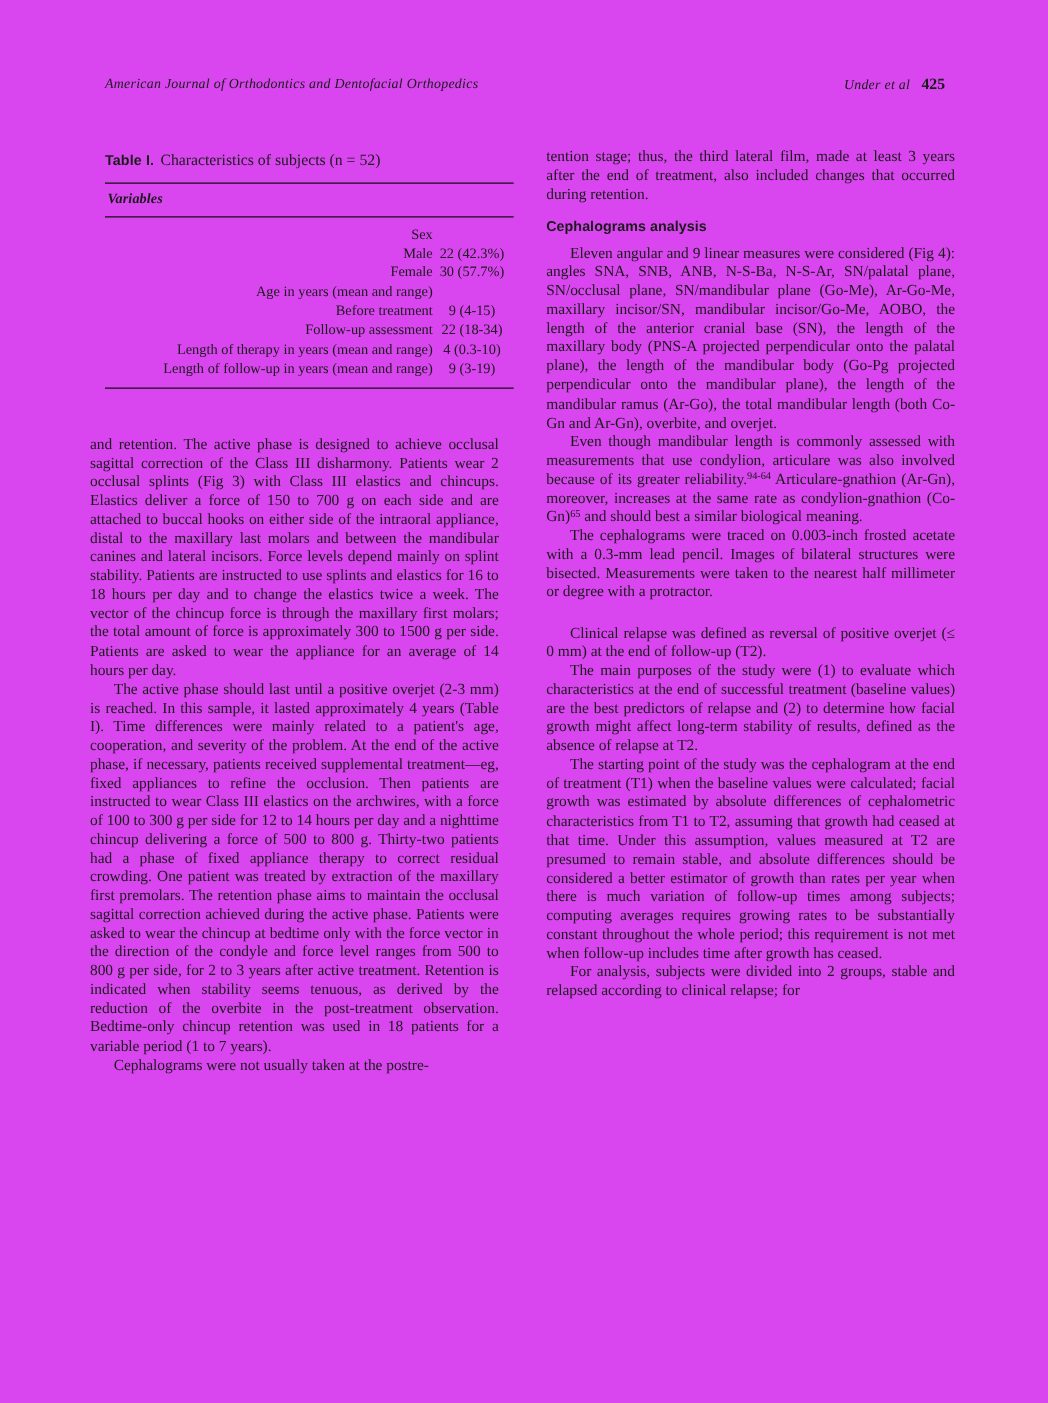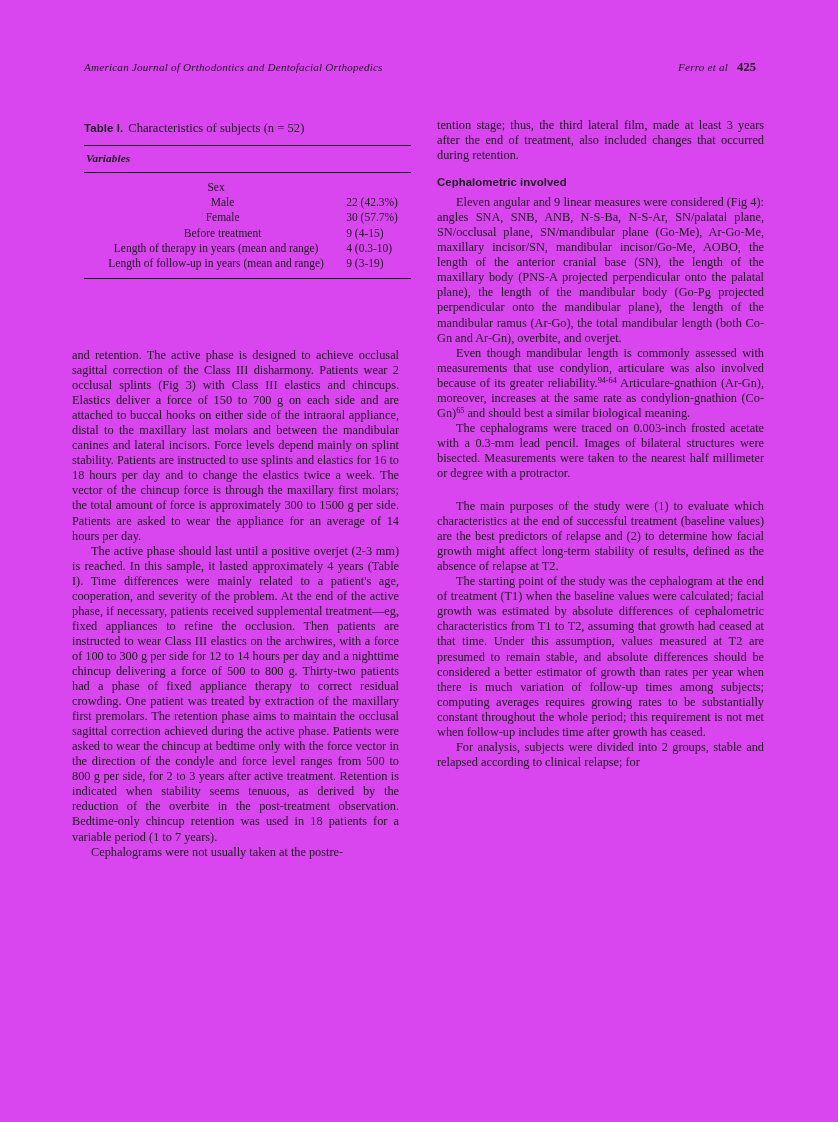--- a/index.html
+++ b/index.html
@@ -140,43 +140,43 @@
 
   td.varhead {
     font-style: italic;
     font-weight: bold;
     font-size: 11.3px;
     padding: 5px 0 6px 2px;
     letter-spacing: 0.01em;
   }
   td.lbl {
     padding: 0.4px 0 0.4px 2px;
-    text-align: center;
+    text-align: right;
     white-space: nowrap;
   }
   td.lbl.ind { padding-left: 15px; }
   td.val {
     padding: 0.4px 2px 0.4px 0;
-    text-align: left;
+    text-align: center;
     white-space: nowrap;
   }
   tr.firstrow td { padding-top: 7px; }
   tr.lastrow  td { padding-bottom: 7px; }
 </style>
 </head>
 <body>
 
 <div class="page">
 
   <div class="runhead">
     <div class="runhead-left">
       <span>American Journal of Orthodontics and Dentofacial Orthopedics</span>
     </div>
     <div class="runhead-right">
-      <span class="authors">Ferro et al</span><span class="pageno">425</span>
+      <span class="authors">Under et al</span><span class="pageno">425</span>
     </div>
   </div>
 
   <div class="table-wrap">
     <div class="table-caption">
       <span class="tnum">Table I.</span><span class="ttitle">Characteristics of subjects (n = 52)</span>
     </div>
     <table class="tbl">
       <tbody>
         <tr class="rule-top">
@@ -199,22 +199,30 @@
         </tr>
         <tr>
           <td class="lbl ind">Male</td>
           <td class="val">22 (42.3%)</td>
         </tr>
         <tr>
           <td class="lbl ind">Female</td>
           <td class="val">30 (57.7%)</td>
         </tr>
         <tr>
+          <td class="lbl">Age in years (mean and range)</td>
+          <td class="val"></td>
+        </tr>
+        <tr>
           <td class="lbl ind">Before treatment</td>
           <td class="val">9 (4-15)</td>
+        </tr>
+        <tr>
+          <td class="lbl ind">Follow-up assessment</td>
+          <td class="val">22 (18-34)</td>
         </tr>
         <tr>
           <td class="lbl">Length of therapy in years (mean and range)</td>
           <td class="val">4 (0.3-10)</td>
         </tr>
         <tr class="lastrow">
           <td class="lbl">Length of follow-up in years (mean and range)</td>
           <td class="val">9 (3-19)</td>
         </tr>
 
@@ -230,30 +238,31 @@
   <div class="col col-left" style="top:348px;">
     <p class="body noindent">and retention. The active phase is designed to achieve occlusal sagittal correction of the Class III disharmony. Patients wear 2 occlusal splints (Fig 3) with Class III elastics and chincups. Elastics deliver a force of 150 to 700 g on each side and are attached to buccal hooks on either side of the intraoral appliance, distal to the maxillary last molars and between the mandibular canines and lateral incisors. Force levels depend mainly on splint stability. Patients are instructed to use splints and elastics for 16 to 18 hours per day and to change the elastics twice a week. The vector of the chincup force is through the maxillary first molars; the total amount of force is approximately 300 to 1500 g per side. Patients are asked to wear the appliance for an average of 14 hours per day.</p>
     <p class="body">The active phase should last until a positive overjet (2-3 mm) is reached. In this sample, it lasted approximately 4 years (Table I). Time differences were mainly related to a patient's age, cooperation, and severity of the problem. At the end of the active phase, if necessary, patients received supplemental treatment—eg, fixed appliances to refine the occlusion. Then patients are instructed to wear Class III elastics on the archwires, with a force of 100 to 300 g per side for 12 to 14 hours per day and a nighttime chincup delivering a force of 500 to 800 g. Thirty-two patients had a phase of fixed appliance therapy to correct residual crowding. One patient was treated by extraction of the maxillary first premolars. The retention phase aims to maintain the occlusal sagittal correction achieved during the active phase. Patients were asked to wear the chincup at bedtime only with the force vector in the direction of the condyle and force level ranges from 500 to 800 g per side, for 2 to 3 years after active treatment. Retention is indicated when stability seems tenuous, as derived by the reduction of the overbite in the post-treatment observation. Bedtime-only chincup retention was used in 18 patients for a variable period (1 to 7 years).</p>
     <p class="body">Cephalograms were not usually taken at the postre-</p>
   </div>
 
   <div class="col col-right">
     <p class="body noindent">tention stage; thus, the third lateral film, made at least 3 years after the end of treatment, also included changes that occurred during retention.</p>
 
     <div class="sp-before-sub"></div>
-    <h3 class="subhead">Cephalometric involved</h3>
+    <h3 class="subhead">Cephalograms analysis</h3>
     <div class="sp-after-sub"></div>
 
     <p class="body">Eleven angular and 9 linear measures were considered (Fig 4): angles SNA, SNB, ANB, N-S-Ba, N-S-Ar, SN/palatal plane, SN/occlusal plane, SN/mandibular plane (Go-Me), Ar-Go-Me, maxillary incisor/SN, mandibular incisor/Go-Me, AOBO, the length of the anterior cranial base (SN), the length of the maxillary body (PNS-A projected perpendicular onto the palatal plane), the length of the mandibular body (Go-Pg projected perpendicular onto the mandibular plane), the length of the mandibular ramus (Ar-Go), the total mandibular length (both Co-Gn and Ar-Gn), overbite, and overjet.</p>
 
     <p class="body"><span>Even though mandibular length is commonly assessed with measurements that use condylion, articulare was also involved because of its greater reliability.</span><sup>94-64</sup><span> Articulare-gnathion (Ar-Gn), moreover, increases at the same rate as condylion-gnathion (Co-Gn)</span><sup>65</sup><span> and should best a similar biological meaning.</span></p>
 
     <p class="body">The cephalograms were traced on 0.003-inch frosted acetate with a 0.3-mm lead pencil. Images of bilateral structures were bisected. Measurements were taken to the nearest half millimeter or degree with a protractor.</p>
 
     <div class="sp-before-sub"></div>
     <div class="sp-after-sub"></div>
 
+    <p class="body">Clinical relapse was defined as reversal of positive overjet (≤ 0 mm) at the end of follow-up (T2).</p>
     <p class="body">The main purposes of the study were (1) to evaluate which characteristics at the end of successful treatment (baseline values) are the best predictors of relapse and (2) to determine how facial growth might affect long-term stability of results, defined as the absence of relapse at T2.</p>
     <p class="body">The starting point of the study was the cephalogram at the end of treatment (T1) when the baseline values were calculated; facial growth was estimated by absolute differences of cephalometric characteristics from T1 to T2, assuming that growth had ceased at that time. Under this assumption, values measured at T2 are presumed to remain stable, and absolute differences should be considered a better estimator of growth than rates per year when there is much variation of follow-up times among subjects; computing averages requires growing rates to be substantially constant throughout the whole period; this requirement is not met when follow-up includes time after growth has ceased.</p>
     <p class="body">For analysis, subjects were divided into 2 groups, stable and relapsed according to clinical relapse; for</p>
   </div>
 
 </div>
 
 </body></html>

